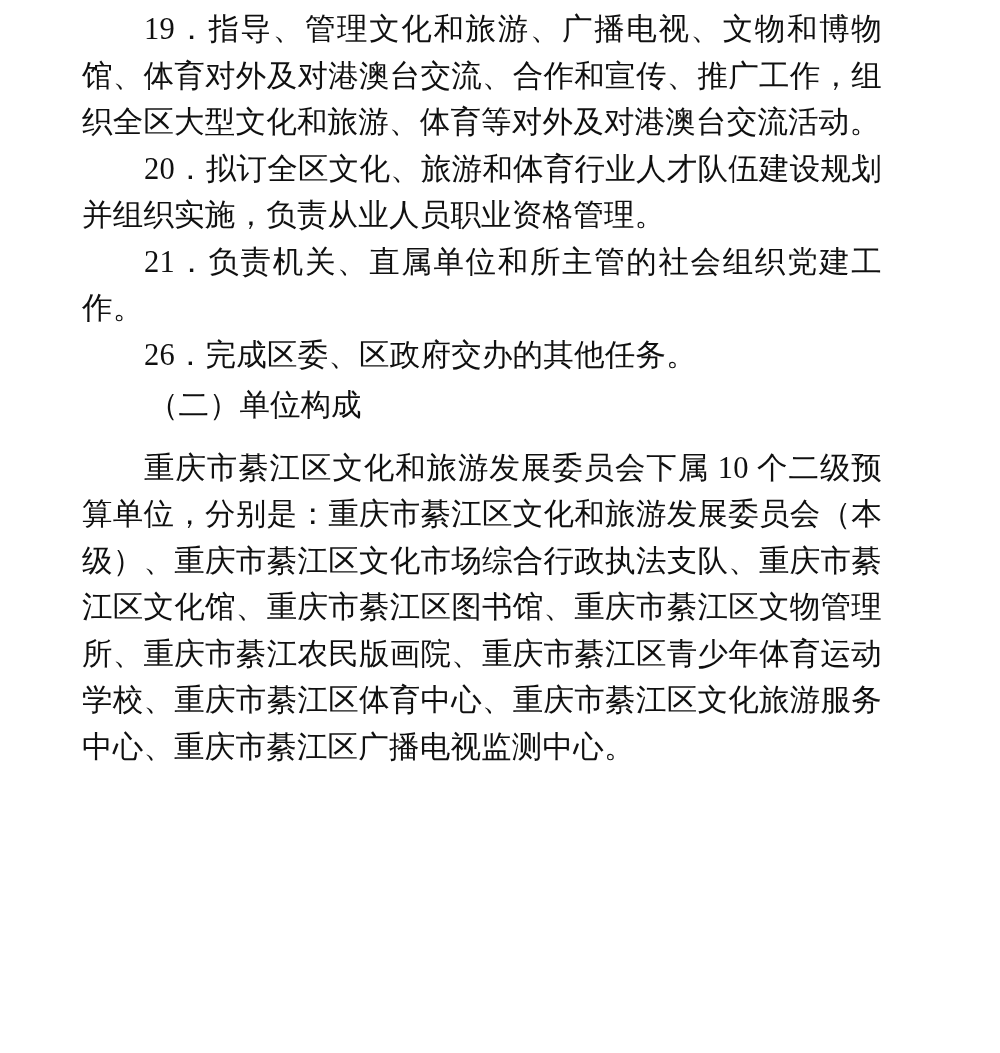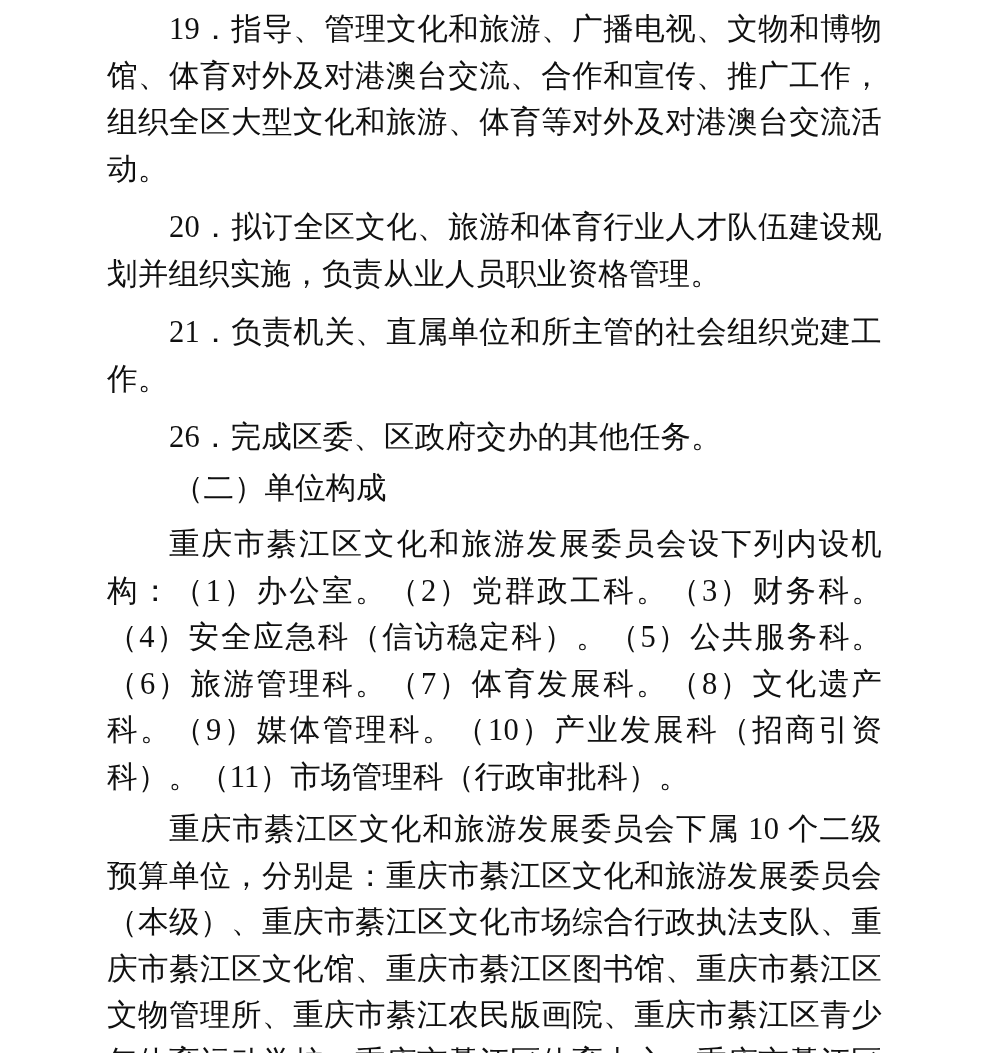--- a/index.html
+++ b/index.html
@@ -12,60 +12,59 @@
     height: 1053px;
     overflow: hidden;
     font-family: "Liberation Serif", "DejaVu Serif", serif;
     color: #101010;
   }
   .page {
     position: relative;
     width: 1000px;
     height: 1042px;
     box-sizing: border-box;
-    padding: 6px 118px 0 107px;
+    padding: 6px 118px 0 82px;
   }
   .para {
     font-size: 30.5px;
     line-height: 46.5px;
     text-align: justify;
     text-justify: inter-ideograph;
     margin: 0 0 0 0;
     letter-spacing: 0.2px;
   }
   .indent {
     text-indent: 62px;
   }
   .sub-heading {
     font-size: 30.5px;
     line-height: 46.5px;
     text-indent: 62px;
     margin: 4px;
   }
   .block {
-    margin-top: 12px;
+    margin-top: 0;
   }
   .spacer-1 { height: 6px; }
 </style>
 </head>
 <body>
 
 <div class="page">
 
   <p class="para indent">19．指导、管理文化和旅游、广播电视、文物和博物馆、体育对外及对港澳台交流、合作和宣传、推广工作，组织全区大型文化和旅游、体育等对外及对港澳台交流活动。</p>
 
   <p class="para indent block">20．拟订全区文化、旅游和体育行业人才队伍建设规划并组织实施，负责从业人员职业资格管理。</p>
 
   <p class="para indent block">21．负责机关、直属单位和所主管的社会组织党建工作。</p>
 
   <p class="para indent block">26．完成区委、区政府交办的其他任务。</p>
 
   <p class="sub-heading">（二）单位构成</p>
 
   <div class="spacer-1"></div>
 
-  <p class="para indent">重庆市綦江区文化和旅游发展委员会设下列内设机构：（1）办公室。（2）党群政工科。（3）财务科。（4）安全应急科（信访稳定科）。（5）公共服务科。（6）旅游管理科。（7）体育发展科。（8）文化遗产科。（9）媒体管理科。（10）产业发展科（招商引资科）。（11）市场管理科（行政审批科）。</p>
 
   <div class="spacer-1"></div>
 
   <p class="para indent">重庆市綦江区文化和旅游发展委员会下属 10 个二级预算单位，分别是：重庆市綦江区文化和旅游发展委员会（本级）、重庆市綦江区文化市场综合行政执法支队、重庆市綦江区文化馆、重庆市綦江区图书馆、重庆市綦江区文物管理所、重庆市綦江农民版画院、重庆市綦江区青少年体育运动学校、重庆市綦江区体育中心、重庆市綦江区文化旅游服务中心、重庆市綦江区广播电视监测中心。</p>
 
 </div>
 
 </body></html>

